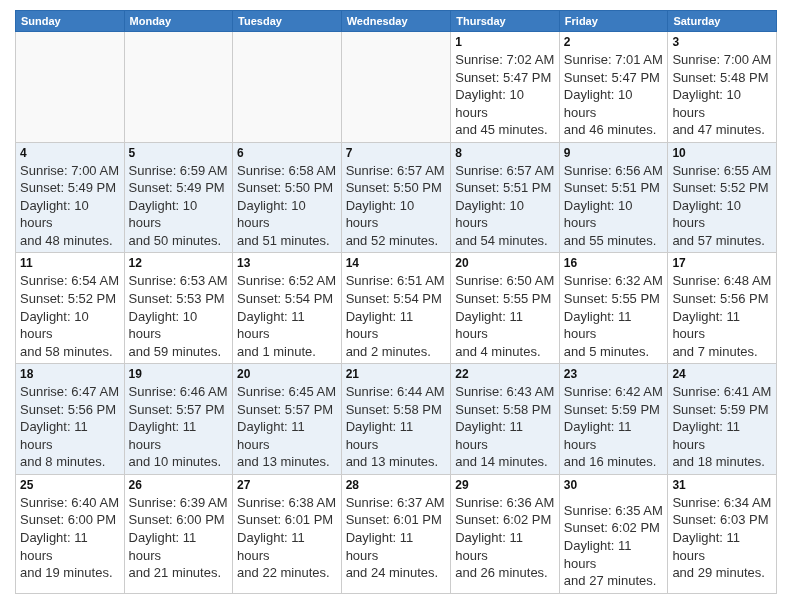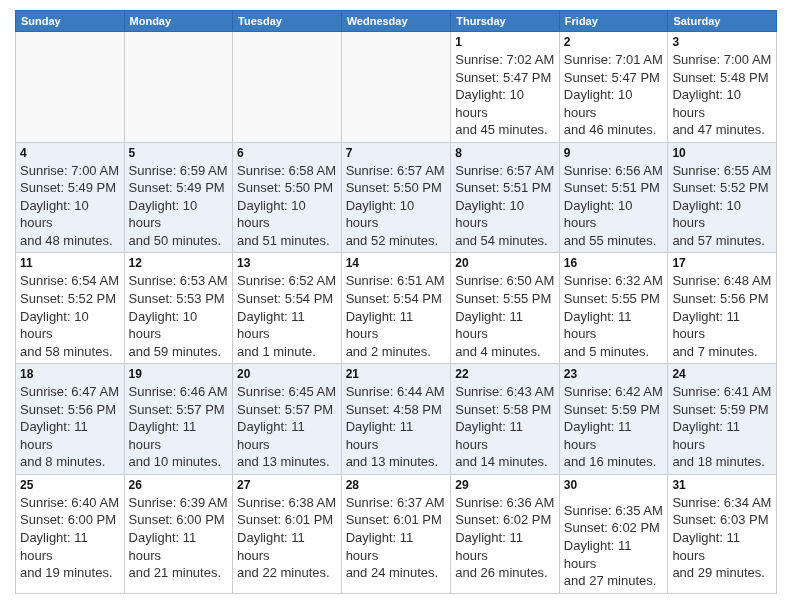--- a/index.html
+++ b/index.html
@@ -252,21 +252,21 @@
           <td style="background: rgb(234, 241, 248);">
             <span class="day-num">20</span>
             <div class="day-info" style="white-space: pre-line;">Sunrise: 6:45 AM
 Sunset: 5:57 PM
 Daylight: 11 hours
 and 13 minutes.</div>
           </td>
           <td style="background: rgb(234, 241, 248);">
             <span class="day-num">21</span>
             <div class="day-info" style="white-space: pre-line;">Sunrise: 6:44 AM
-Sunset: 4:58 PM
+Sunset: 5:58 PM
 Daylight: 11 hours
 and 13 minutes.</div>
           </td>
           <td style="background: rgb(234, 241, 248);">
             <span class="day-num">22</span>
             <div class="day-info" style="white-space: pre-line;">Sunrise: 6:43 AM
 Sunset: 5:58 PM
 Daylight: 11 hours
 and 14 minutes.</div>
           </td>

